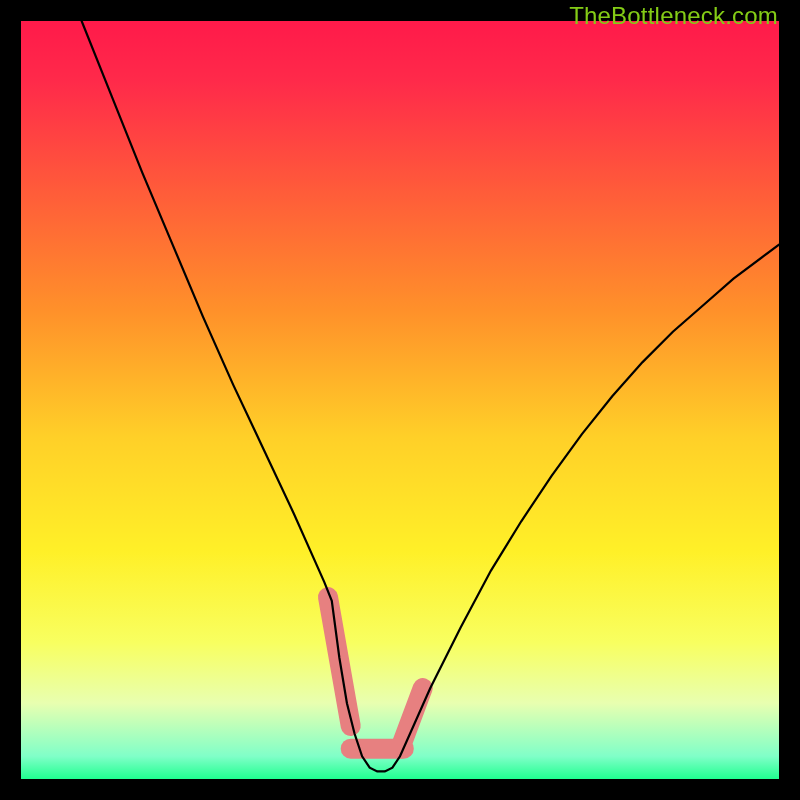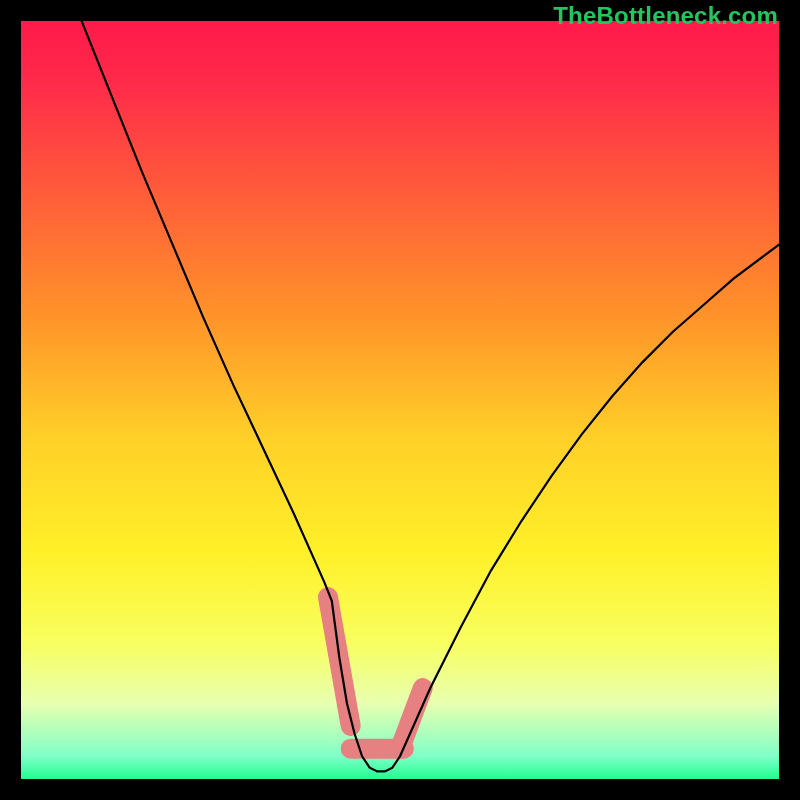--- a/index.html
+++ b/index.html
@@ -16,23 +16,23 @@
     left: 21px;
     top: 21px;
     width: 758px;
     height: 758px;
     overflow: hidden;
   }
   .attribution {
     position: absolute;
     top: 2px;
     right: 22px;
-    color: #22c55e;
+    color: #84cc16;
     font-size: 24px;
-    font-weight: 700;
+    font-weight: 400;
     letter-spacing: 0.2px;
   }
 </style>
 </head>
 <body>
 
 <div class="frame">
   <svg id="chart-svg" width="758" height="758" viewBox="0 0 758 758" preserveAspectRatio="none">
     <defs>
       <linearGradient id="bg-grad" x1="0" y1="0" x2="0" y2="1">

